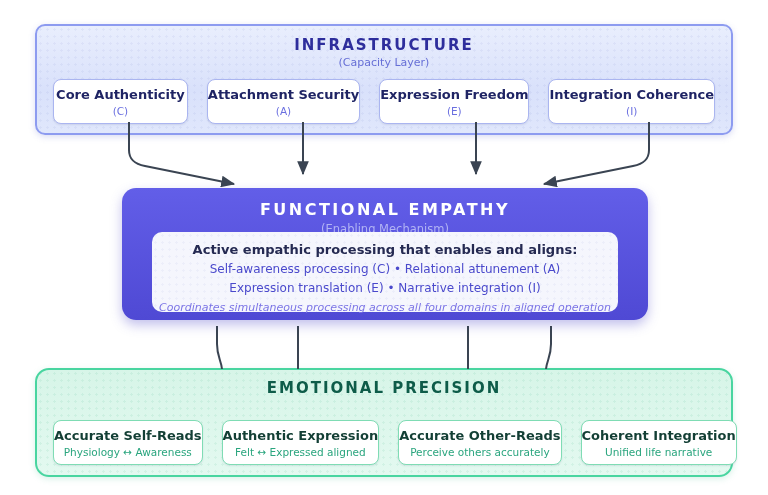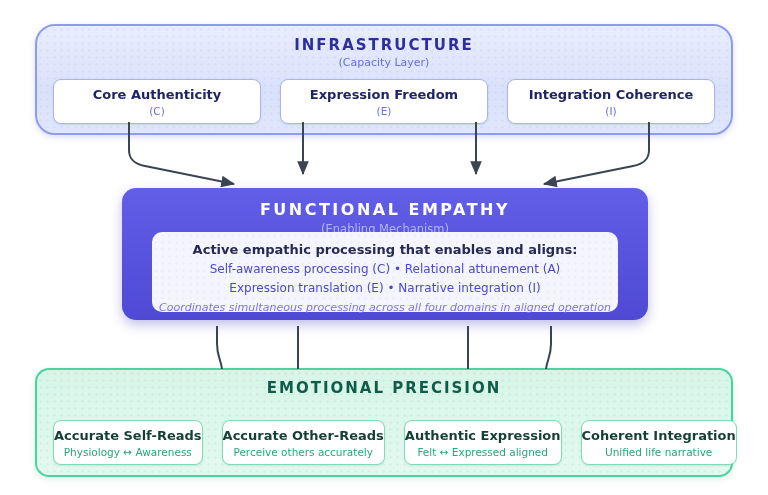--- a/index.html
+++ b/index.html
@@ -10,21 +10,21 @@
     position:relative;
     overflow:hidden;
   }
   .canvas { position:absolute; inset:0; }
 
   
   section { position:absolute; text-align:center; z-index:1; }
 
   .infra {
     left:35px; top:24px; width:698px; height:111px;
-    border:2px solid #8d9bf0; border-radius:20px;
+    border:2px solid #8d9bf0; border-radius:10px;
     background:
       radial-gradient(rgba(130,140,210,0.10) 1px, transparent 1.3px),
       linear-gradient(180deg,#e9eefd 0%,#d9e1fb 60%,#e0e7fc 100%);
     background-size:7px 7px, 100% 100%;
     box-shadow:0 2px 6px rgba(110,120,210,0.25);
   }
   .infra .sec-title { margin-top:10px; font-size:15px; font-weight:bold; letter-spacing:2px; color:#2e2e9c; }
   .infra .sec-sub   { margin-top:2px; font-size:11px; color:#666fd6; }
 
   .empathy {
@@ -93,20 +93,24 @@
 
   <section class="infra">
     <div class="sec-title">INFRASTRUCTURE</div>
     <div class="sec-sub">(Capacity Layer)</div>
     <div class="card-row">
       <div class="card">
         <div class="card-title">Core Authenticity</div>
         <div class="card-code">(C)</div>
       </div>
       <div class="card">
+        <div class="card-title">Attachment Security</div>
+        <div class="card-code">(A)</div>
+      </div>
+      <div class="card">
         <div class="card-title">Expression Freedom</div>
         <div class="card-code">(E)</div>
       </div>
       <div class="card">
         <div class="card-title">Integration Coherence</div>
         <div class="card-code">(I)</div>
       </div>
     </div>
   </section>
 
@@ -122,26 +126,26 @@
   </section>
 
   <section class="precision">
     <div class="sec-title">EMOTIONAL PRECISION</div>
     <div class="card-row">
       <div class="card">
         <div class="card-title">Accurate Self-Reads</div>
         <div class="card-sub">Physiology ↔ Awareness</div>
       </div>
       <div class="card">
+        <div class="card-title">Authentic Expression</div>
+        <div class="card-sub">Felt ↔ Expressed aligned</div>
+      </div>
+      <div class="card">
         <div class="card-title">Accurate Other-Reads</div>
         <div class="card-sub">Perceive others accurately</div>
-      </div>
-      <div class="card">
-        <div class="card-title">Authentic Expression</div>
-        <div class="card-sub">Felt ↔ Expressed aligned</div>
       </div>
       <div class="card">
         <div class="card-title">Coherent Integration</div>
         <div class="card-sub">Unified life narrative</div>
       </div>
     </div>
   </section>
 
   <svg class="flow" viewBox="0 0 768 495" xmlns="http://www.w3.org/2000/svg">
     <defs>

